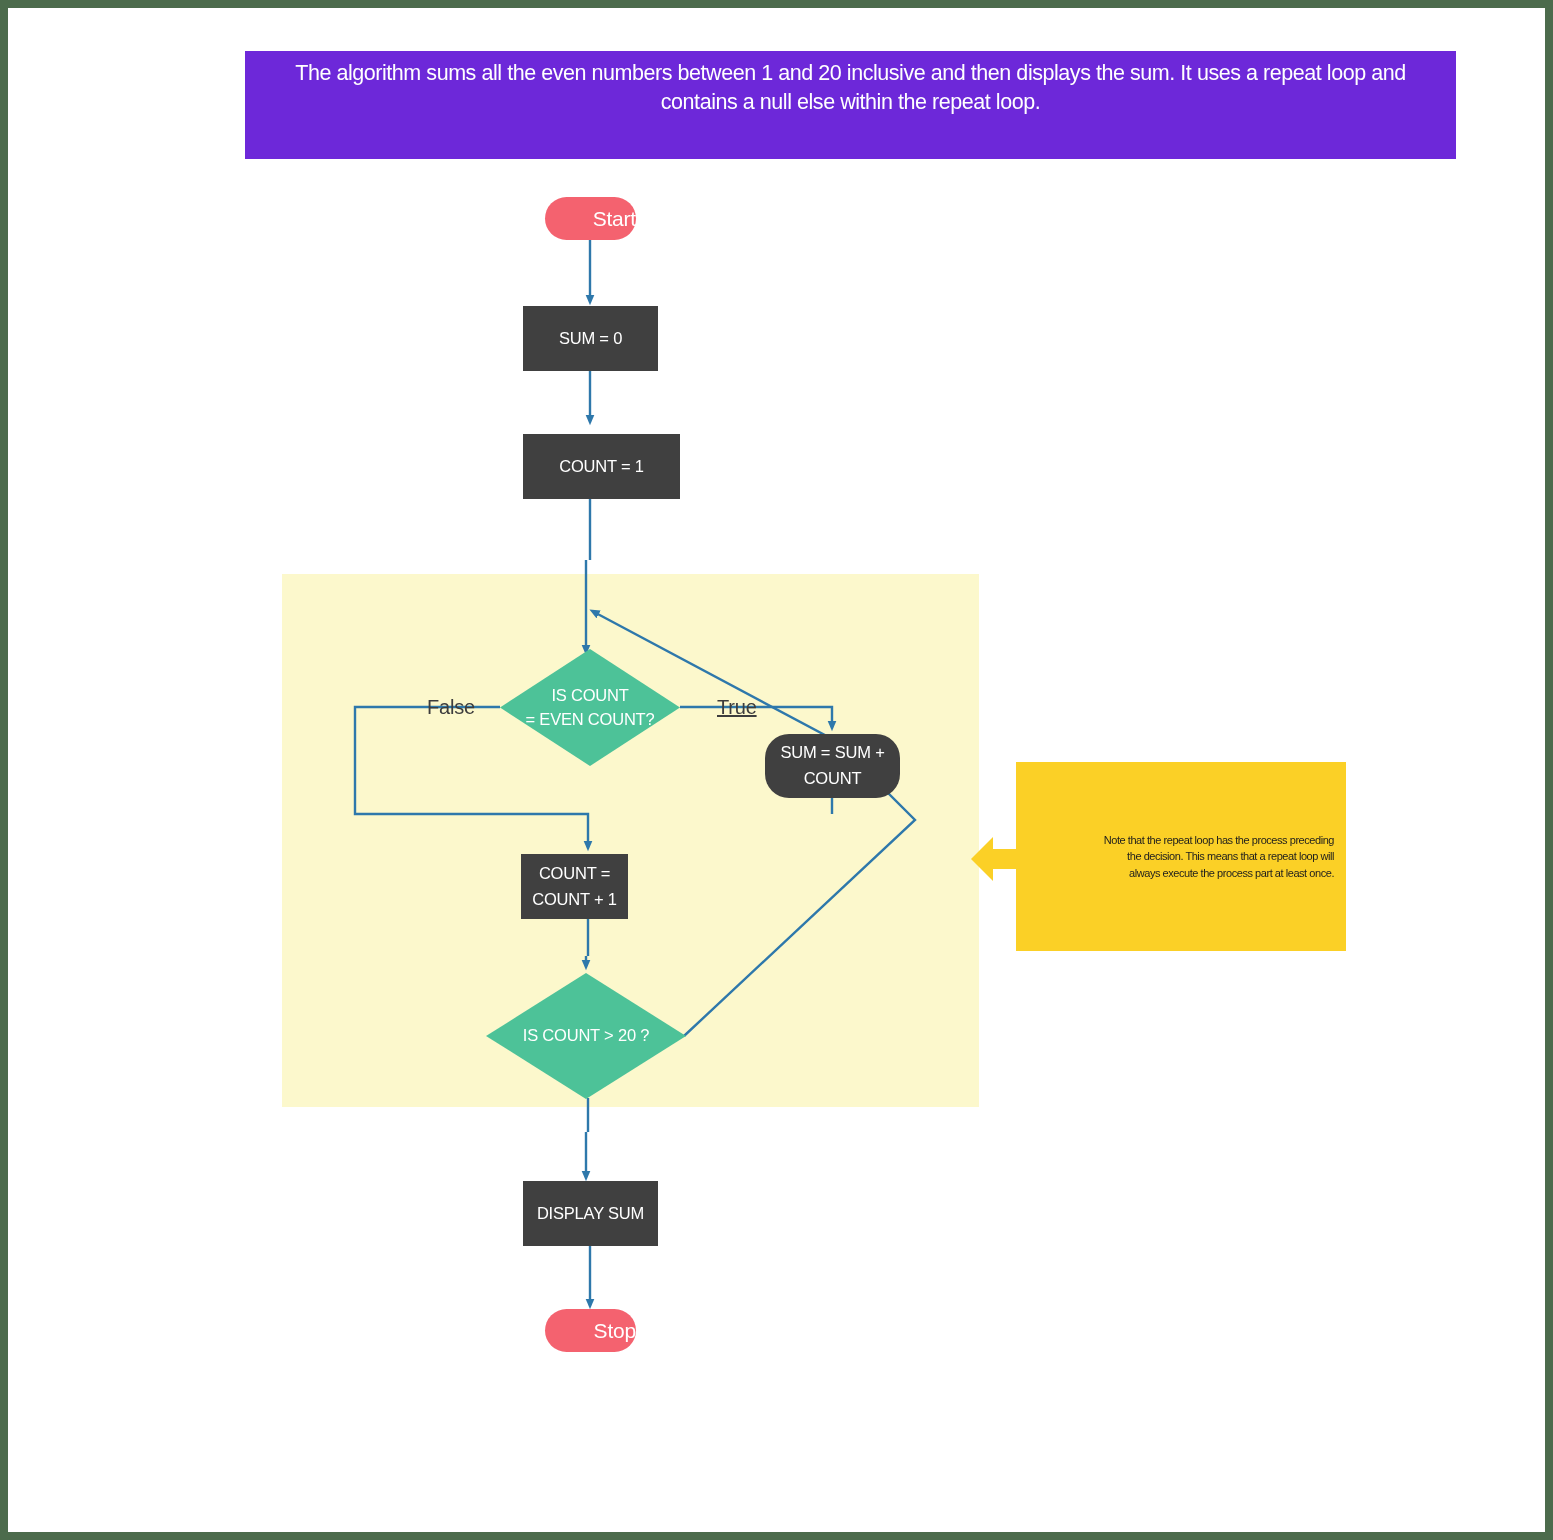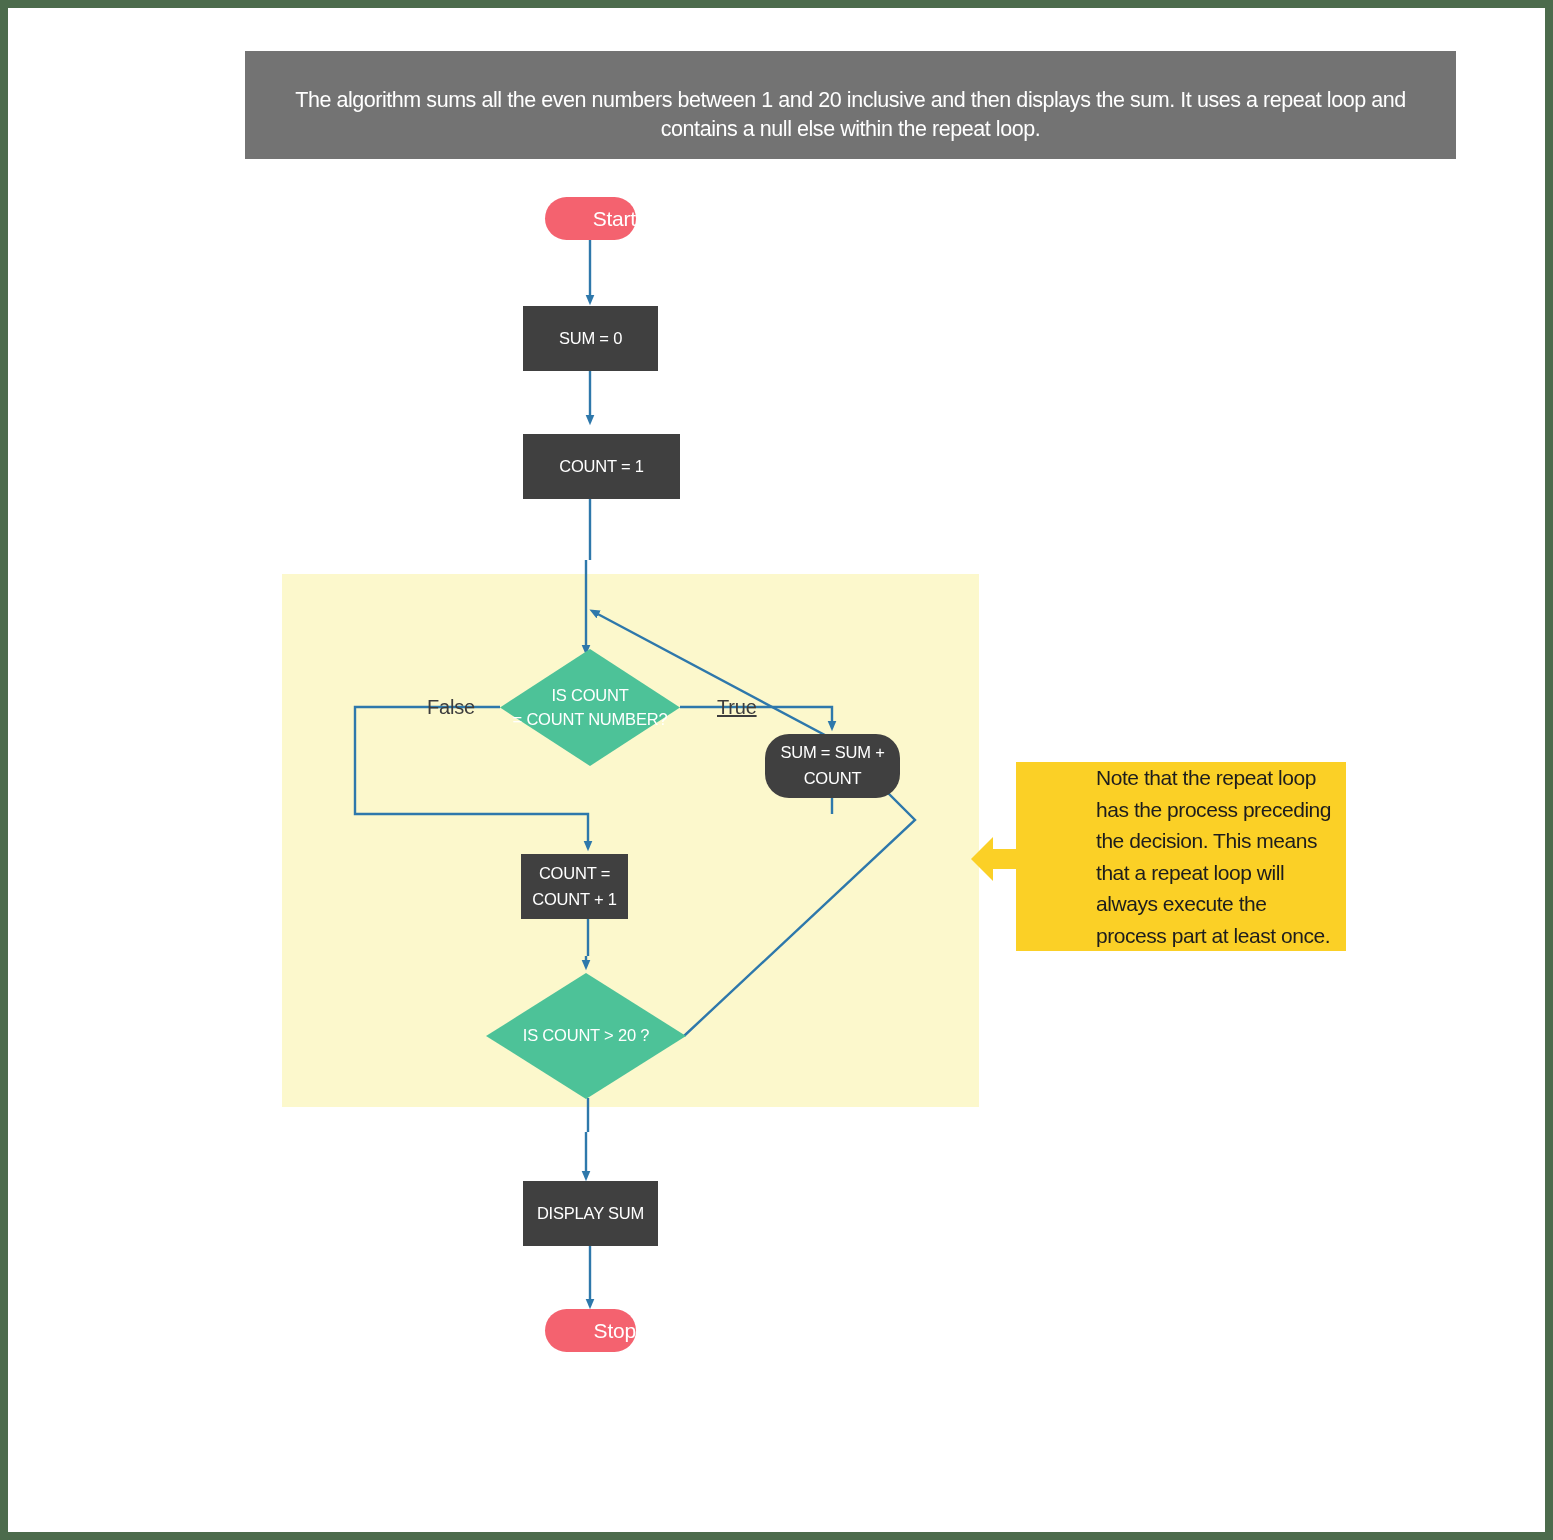--- a/index.html
+++ b/index.html
@@ -27,27 +27,27 @@
     height: 1540px;
   }
 
   
   .header-banner {
     position: absolute;
     left: 237px;
     top: 43px;
     width: 1211px;
     height: 108px;
-    background: #737373;
-    display: flex;
-    align-items: flex-end;
+    background: #6d28d9;
+    display: flex;
+    align-items: flex-start;
     justify-content: center;
     text-align: center;
     box-sizing: border-box;
-    padding: 15px 34px;
+    padding: 8px 34px;
   }
   .header-banner .htext {
     color: #ffffff;
     font-size: 21.5px;
     line-height: 1.35;
     letter-spacing: -0.45px;
     font-family: "Liberation Sans", sans-serif;
     font-weight: 400;
   }
 
@@ -127,24 +127,24 @@
     height: 189px;
     background: #fbd026;
     display: flex;
     align-items: center;
     justify-content: center;
     box-sizing: border-box;
     padding: 6px 12px 6px 80px;
   }
   .note-box .ntext {
     color: #1d1d1d;
-    font-size: 21px;
+    font-size: 11px;
     line-height: 1.5;
     letter-spacing: -0.45px;
-    text-align: left;
+    text-align: right;
   }
   .note-arrow {
     position: absolute;
     left: 963px;
     top: 828px;
     width: 48px;
     height: 46px;
   }
 
   
@@ -208,21 +208,21 @@
       <span>COUNT = 1</span>
     </div>
 
     <div class="decision-wrap" style="left:492px; top:641px; width:180px; height:117px;">
       <svg width="180" height="117" viewBox="0 0 180 117">
         <polygon points="90,0 180,58.5 90,117 0,58.5" fill="#4dc298"></polygon>
       </svg>
       <div class="decision-label">
         <div>
           <div>IS COUNT</div>
-          <div>= COUNT  NUMBER?</div>
+          <div>= EVEN  COUNT?</div>
         </div>
       </div>
     </div>
 
     <div class="branch-label" style="left:419px; top:688px;">False</div>
 
     <div class="branch-label" style="left:709px; top:688px;text-decoration:underline;">True</div>
 
     <div class="node process" style="left:757px; top:726px; width:135px; height:64px;border-radius:24px;">
       <span>

